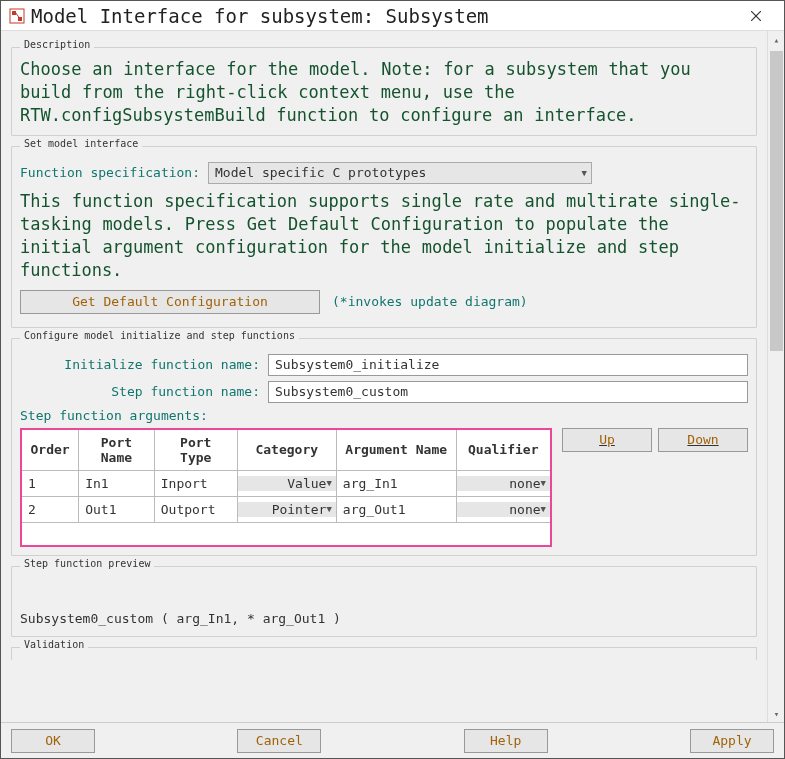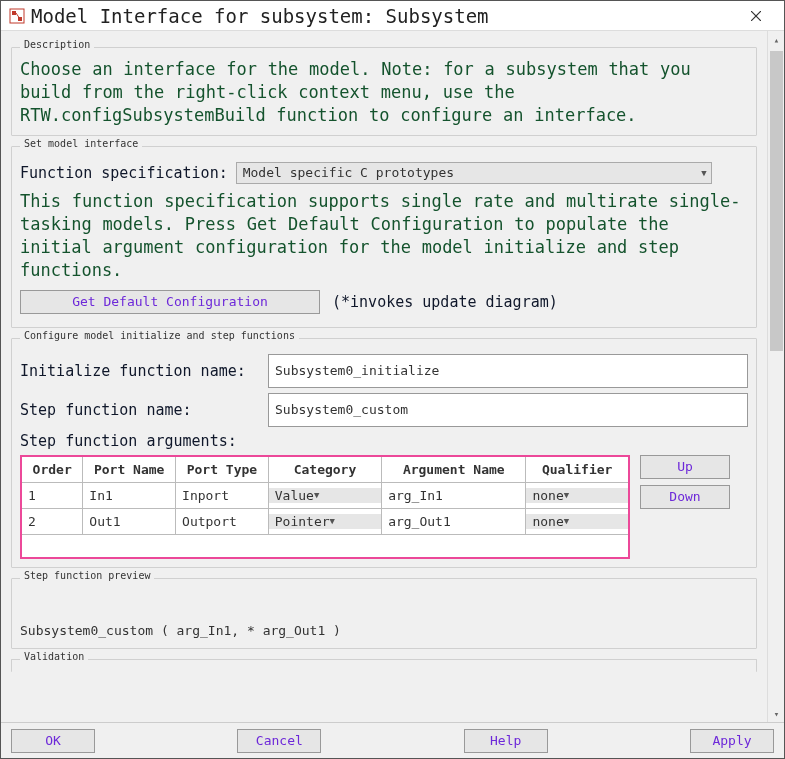--- a/index.html
+++ b/index.html
@@ -89,23 +89,24 @@
     color: #14532d;
     line-height: 1.35;
     word-spacing: 0.5px;
   }
   .row {
     display: flex;
     align-items: center;
     margin: 5px 0;
   }
   .label {
-    font-size: 15px;
-    color: #0f172a;
+    font-size: 13px;
+    color: #0f766e;
     margin-right: 8px;
+    text-align: right;
   }
   .select {
     display: inline-flex;
     align-items: center;
     justify-content: space-between;
     height: 22px;
     background: #e6e6e6;
     border: 1px solid #aaa;
     padding: 0 4px 0 6px;
     font-size: 13px;
@@ -117,25 +118,25 @@
   }
   .btn {
     display: inline-flex;
     align-items: center;
     justify-content: center;
     height: 24px;
     padding: 0 14px;
     background: #e6e6e6;
     border: 1px solid #999;
     font-size: 13px;
-    color: #6d28d9;
+    color: #a16207;
     cursor: default;
   }
   .txt-input {
-    height: 34px;
+    height: 22px;
     border: 1px solid #999;
     background: #fff;
     padding: 0 6px;
     font-size: 13px;
     font-family: inherit;
     color: #333;
   }
   .table-wrap {
     display: flex;
     gap: 10px;
@@ -155,37 +156,38 @@
     height: 24px;
   }
   table.args th {
     background: #fff;
     font-weight: bold;
     text-align: center;
   }
   table.args .sel-cell {
     background: #e6e6e6;
     display: flex;
-    justify-content: flex-start;
+    justify-content: flex-end;
     align-items: center;
     height: 100%;
     margin: -5px -6px;
     padding: 5px 4px 5px 6px;
     border: none;
   }
   table.args .sel-cell .chev { font-size: 9px; color: #555; }
   .table-filler td {
     height: 100px;
     border-top: 1px solid #bbb;
     border-left: none; border-right: none; border-bottom: none;
   }
   .updown {
     display: flex;
-    flex-direction: column;
+    flex-direction: row;
     gap: 6px;
+    text-decoration: underline;
   }
   .updown .btn { width: 90px; }
   .preview-text {
     font-size: 13px;
     color: #333;
     padding: 2px 0;
     margin-top: 32px;
   }
   .footer {
     height: 36px;
@@ -227,21 +229,21 @@
 
       <div class="group">
         <span class="legend">Description</span>
         <div class="desc-text">Choose an interface for the model. Note: for a subsystem that you build from the right-click context menu, use the RTW.configSubsystemBuild function to configure an interface.</div>
       </div>
 
       <div class="group">
         <span class="legend">Set model interface</span>
         <div class="row">
           <span class="label">Function specification:</span>
-          <div class="select" style="width:476px;">
+          <div class="select" style="width:384px;">
             <span>Model specific C prototypes</span>
             <span class="chev">▼</span>
           </div>
         </div>
         <div class="info-text" style="margin-top:6px;">This function specification supports single rate and multirate single-tasking models. Press Get Default Configuration to populate the initial argument configuration for the model initialize and step functions.</div>
         <div class="row" style="margin-top:8px;">
           <div class="btn" style="width:300px;">
             <span>Get Default Configuration</span>
           </div>
           <span class="label" style="margin-left:12px;">(*invokes update diagram)</span>

